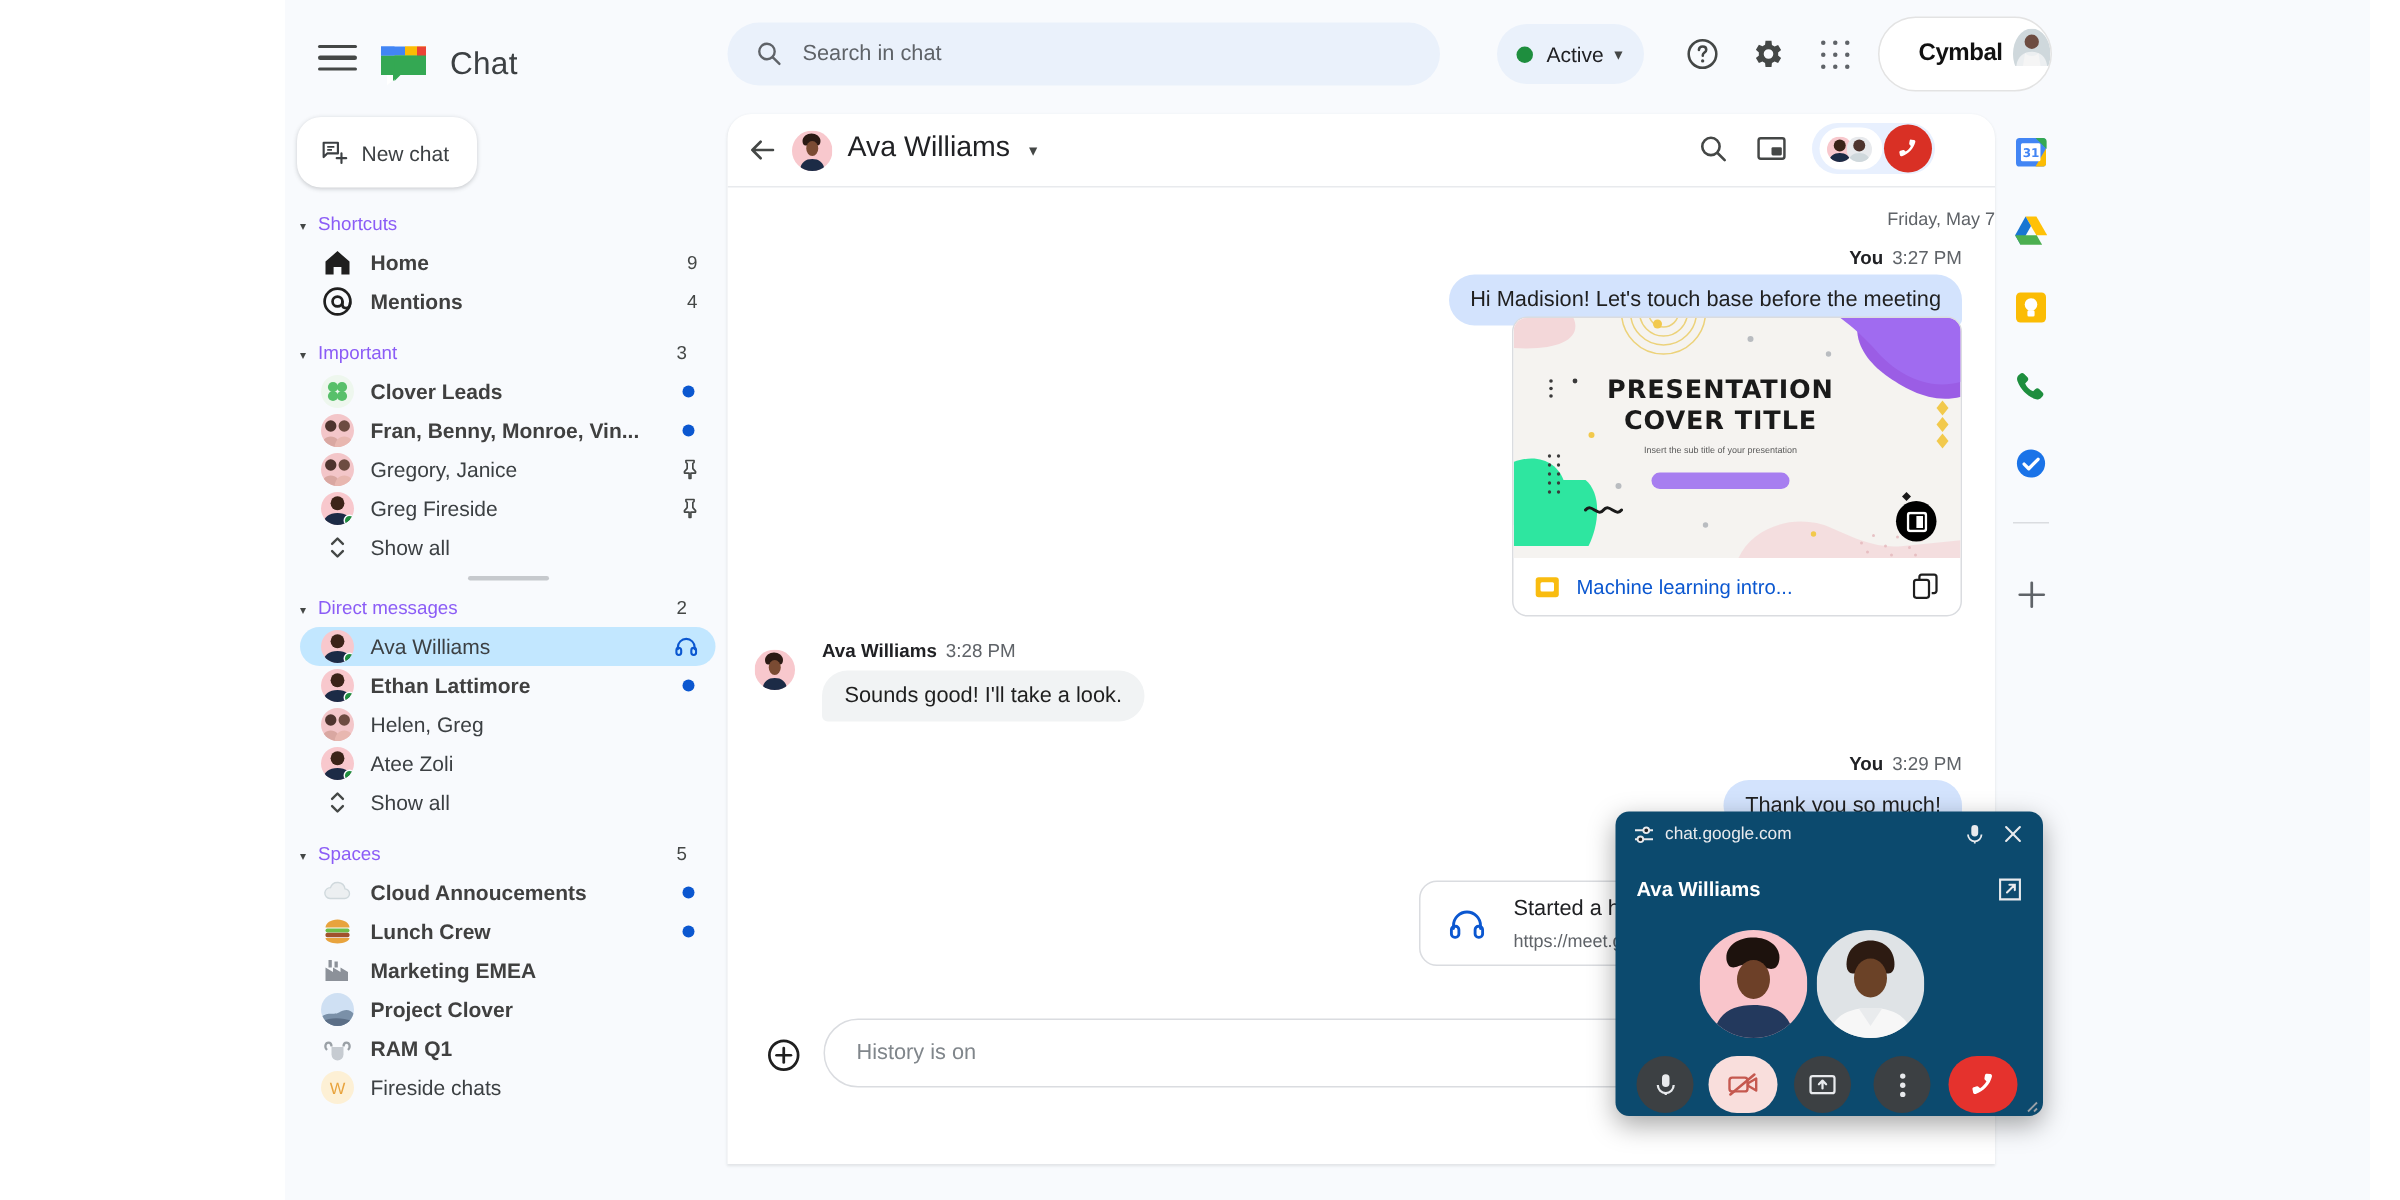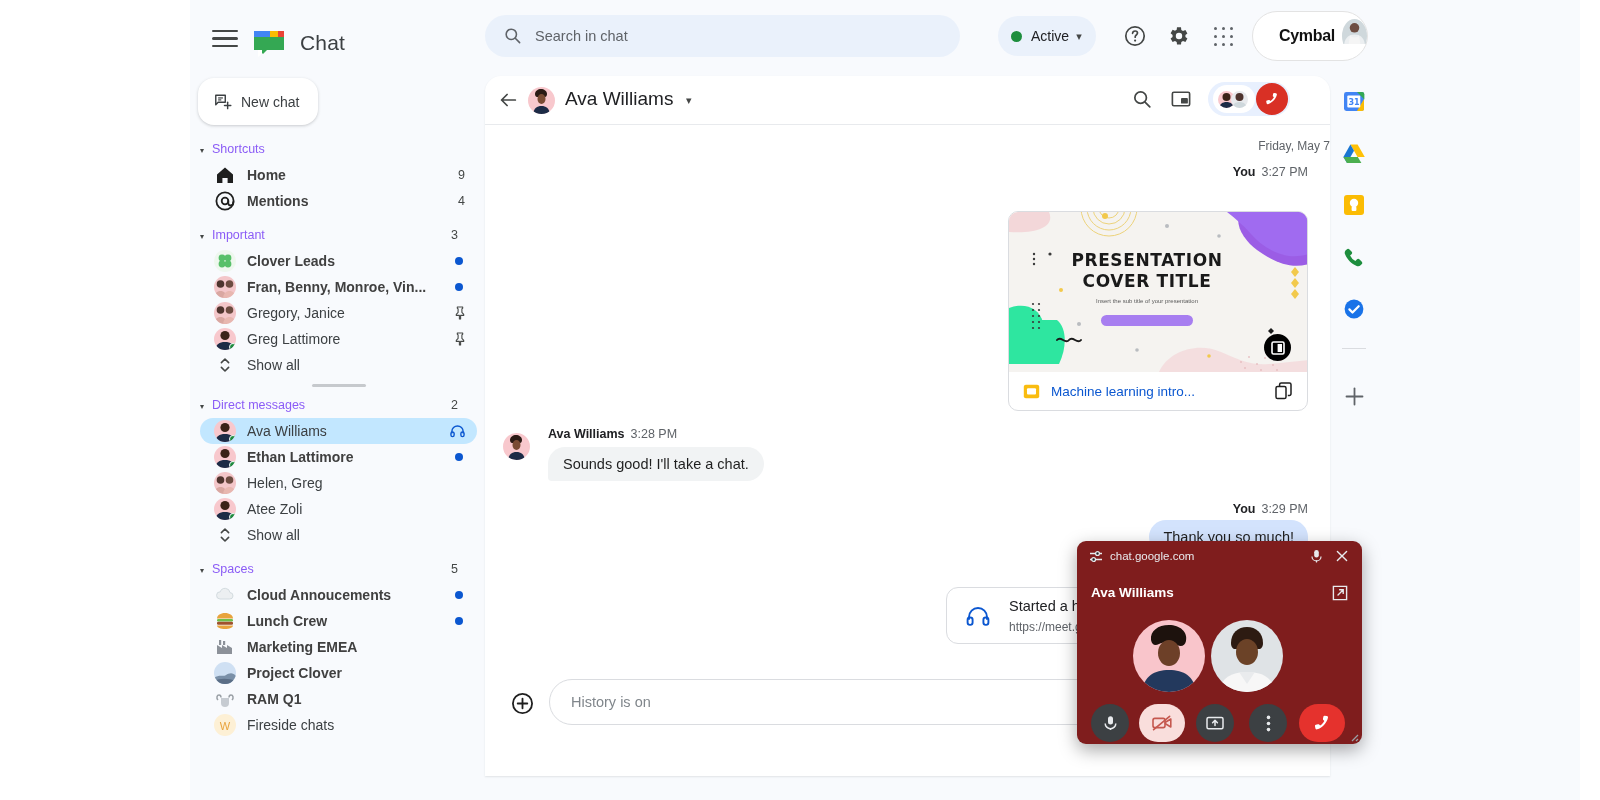--- a/index.html
+++ b/index.html
@@ -182,21 +182,21 @@
 
   
   .rail { position: absolute; left: 1140px; top: 76px; width: 60px; height: 724px; }
   .rail-ic { position: absolute; left: 13px; width: 22px; height: 22px; cursor: pointer; }
   .rail-sep { position: absolute; left: 12px; top: 272px; width: 24px; height: 1px; background: #dadce0; }
   .rail-plus { position: absolute; left: 14px; top: 310px; width: 21px; height: 21px; cursor: pointer; }
 
   
   .pip {
     position: absolute; left: 887px; top: 541px; width: 285px; height: 203px;
-    background: #7f1d1d; border-radius: 9px; overflow: hidden;
+    background: #0c4a6e; border-radius: 9px; overflow: hidden;
     box-shadow: 0 6px 18px rgba(0,0,0,.35);
   }
   .pip-bar { position: absolute; left: 0; top: 0; width: 285px; height: 30px; }
   .pip-lock { position: absolute; left: 12px; top: 9px; width: 14px; height: 13px; }
   .pip-url { position: absolute; left: 33px; top: 9px; font-size: 11.5px; color: #e8eaed; }
   .pip-mic-top { position: absolute; left: 233px; top: 8px; width: 13px; height: 14px; cursor: pointer; }
   .pip-close { position: absolute; left: 258px; top: 8px; width: 14px; height: 14px; cursor: pointer; }
   .pip-name { position: absolute; left: 14px; top: 44px; font-size: 13.5px; font-weight: 700; color: #fff; }
   .pip-expand { position: absolute; right: 14px; top: 44px; width: 16px; height: 16px; cursor: pointer; }
   .pip-tile { position: absolute; top: 79px; width: 72px; height: 72px; border-radius: 50%; overflow: hidden; }
@@ -360,21 +360,21 @@
           <svg class="pin" viewBox="0 0 12 14">
             <path d="M3.3 1h5.4v1.2L7.9 3v3.4l1.8 2v1H6.6V13h-1.2V9.4H2.3v-1l1.8-2V3l-.8-.8z" fill="none" stroke="#444746" stroke-width="1.1" stroke-linejoin="round"></path>
           </svg>
         </div>
         <div class="nav-item">
           <span class="nav-ic avatar"><svg viewBox="0 0 22 22">
               <rect width="22" height="22" fill="#f8c8cd"></rect>
               <circle cx="11" cy="7.5" r="4.6" fill="#3b2318"></circle>
               <path d="M1 22c.8-5.4 4.4-8 10-8s9.2 2.6 10 8z" fill="#1c2b46"></path>
             </svg><span class="presence"></span></span>
-          <span class="nav-label">Greg Lattimore</span>
+          <span class="nav-label">Greg Fireside</span>
           <svg class="pin" viewBox="0 0 12 14">
             <path d="M3.3 1h5.4v1.2L7.9 3v3.4l1.8 2v1H6.6V13h-1.2V9.4H2.3v-1l1.8-2V3l-.8-.8z" fill="none" stroke="#444746" stroke-width="1.1" stroke-linejoin="round"></path>
           </svg>
         </div>
         <div class="nav-item">
           <span class="nav-ic"><svg viewBox="0 0 22 22">
               <path d="M7.4 8.6L11 5l3.6 3.6M7.4 13.4L11 17l3.6-3.6" fill="none" stroke="#444746" stroke-width="1.6" stroke-linecap="round" stroke-linejoin="round"></path>
             </svg></span>
           <span class="nav-label">Show all</span>
         </div>
@@ -539,20 +539,21 @@
         </div>
       </div>
     </div>
 
     <div class="msgs">
       <div class="daystamp">Friday, May 7</div>
 
       <div class="meta out-meta">
         <b>You</b><span>3:27 PM</span>
       </div>
+      <div class="bubble-out">Hi Madision! Let's touch base before the meeting</div>
 
       <div class="slide-card">
         <div class="slide-img">
           <svg width="300" height="160" viewBox="0 0 300 160" style="position:absolute;left:0;top:0">
             <rect width="300" height="160" fill="#f5f3f0"></rect>
             <path d="M0 0h40c6 14-10 22-40 20z" fill="#f3d7d9"></path>
             <path d="M300 0v52c-20 6-38-4-52-14-12-9-22-22-18-38z" fill="#9b5de5"></path>
             <path d="M218 0h82v42c-24 8-46-6-58-20-8-9-16-16-24-22z" fill="#a06bf0"></path>
             <g stroke="#ecd27a" stroke-width="1" fill="none">
               <circle cx="100" cy="-4" r="10"></circle>
@@ -637,21 +638,21 @@
         <svg viewBox="0 0 27 27">
             <rect width="27" height="27" fill="#f8c8cd"></rect>
           <path d="M7 7c0-3 3-5 6-5s6 2 6 5c0 2-1 3-2 3H9c-1 0-2-1-2-3z" fill="#2b1a14"></path>
           <ellipse cx="13.5" cy="12" rx="4" ry="5" fill="#7a4b33"></ellipse>
           <path d="M5 27c1-6 4-8 8.5-8s7.5 2 8.5 8z" fill="#1c2b46"></path>
         </svg>
       </div>
       <div class="meta in-meta">
         <b>Ava Williams</b><span>3:28 PM</span>
       </div>
-      <div class="bubble-in">Sounds good! I'll take a chat.</div>
+      <div class="bubble-in">Sounds good! I'll take a look.</div>
 
       <div class="meta out-meta2">
         <b>You</b><span>3:29 PM</span>
       </div>
       <div class="bubble-out2">Thank you so much!</div>
 
       <div class="huddle-card">
         <svg class="hud-ic" viewBox="0 0 24 20">
           <path d="M3 13v-2a9 9 0 0118 0v2" fill="none" stroke="#0b57d0" stroke-width="1.9" stroke-linecap="round"></path>
           <rect x="1.6" y="11.5" width="5" height="7.4" rx="2.3" fill="none" stroke="#0b57d0" stroke-width="1.9"></rect>

